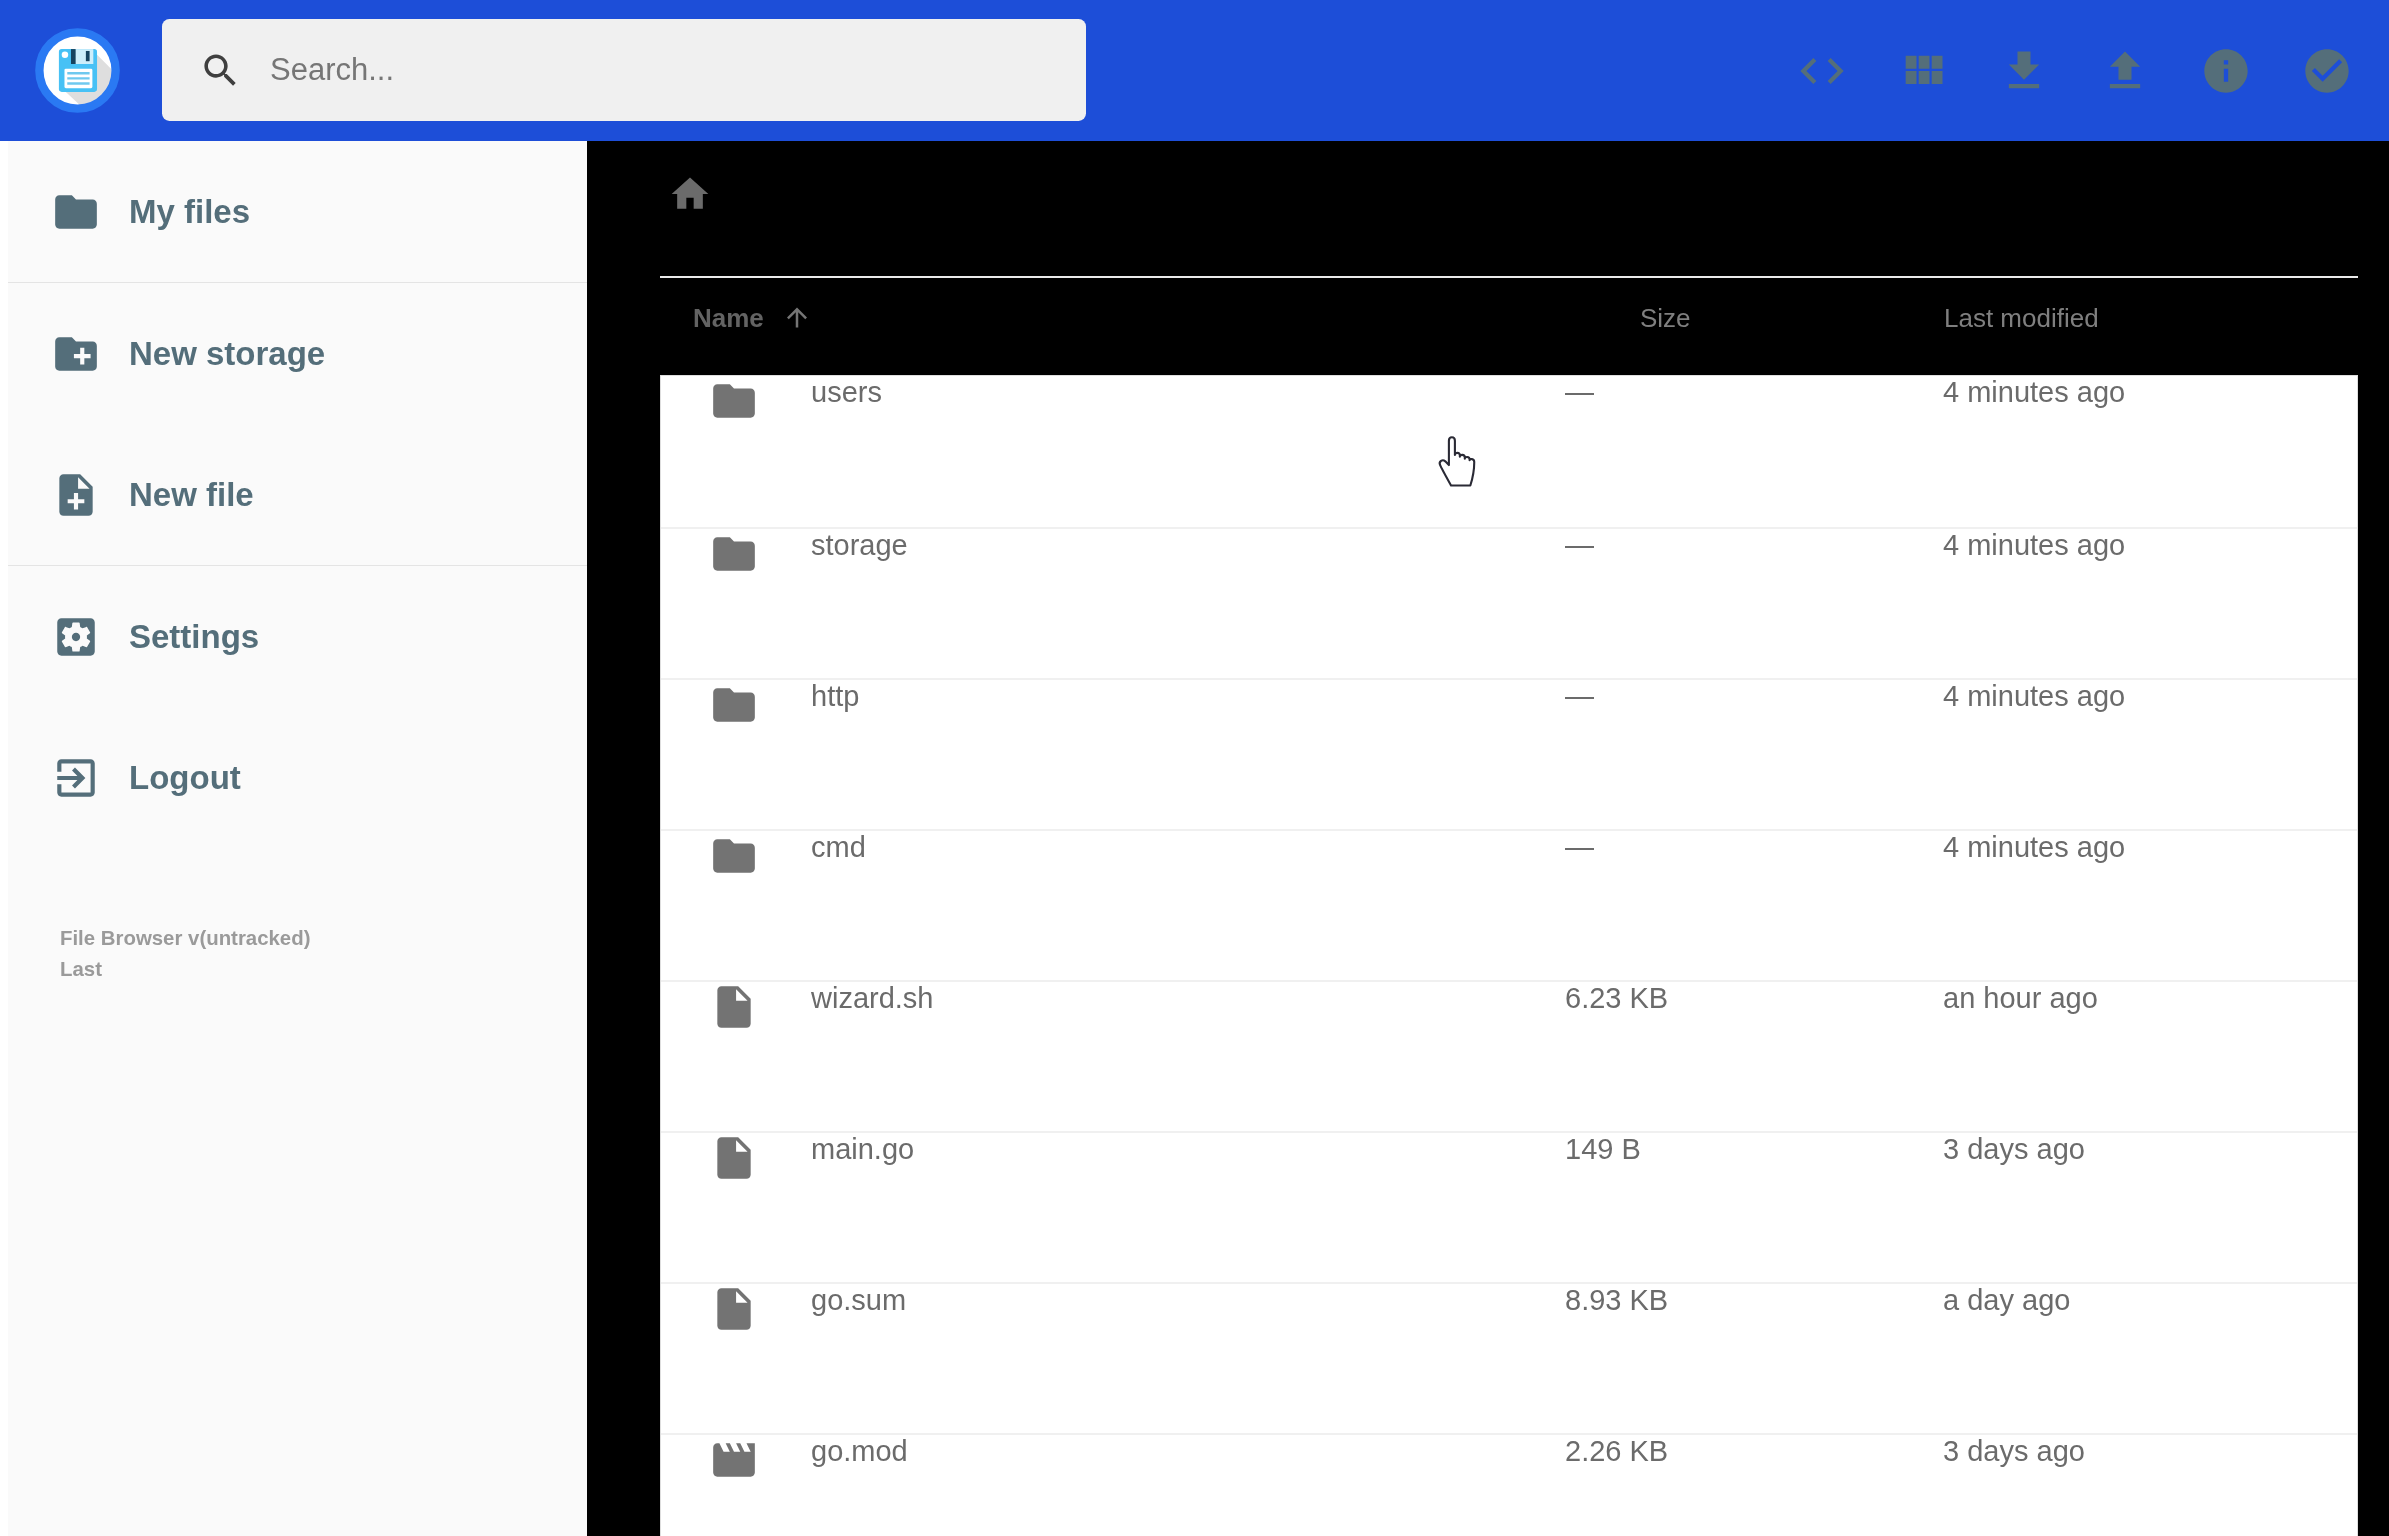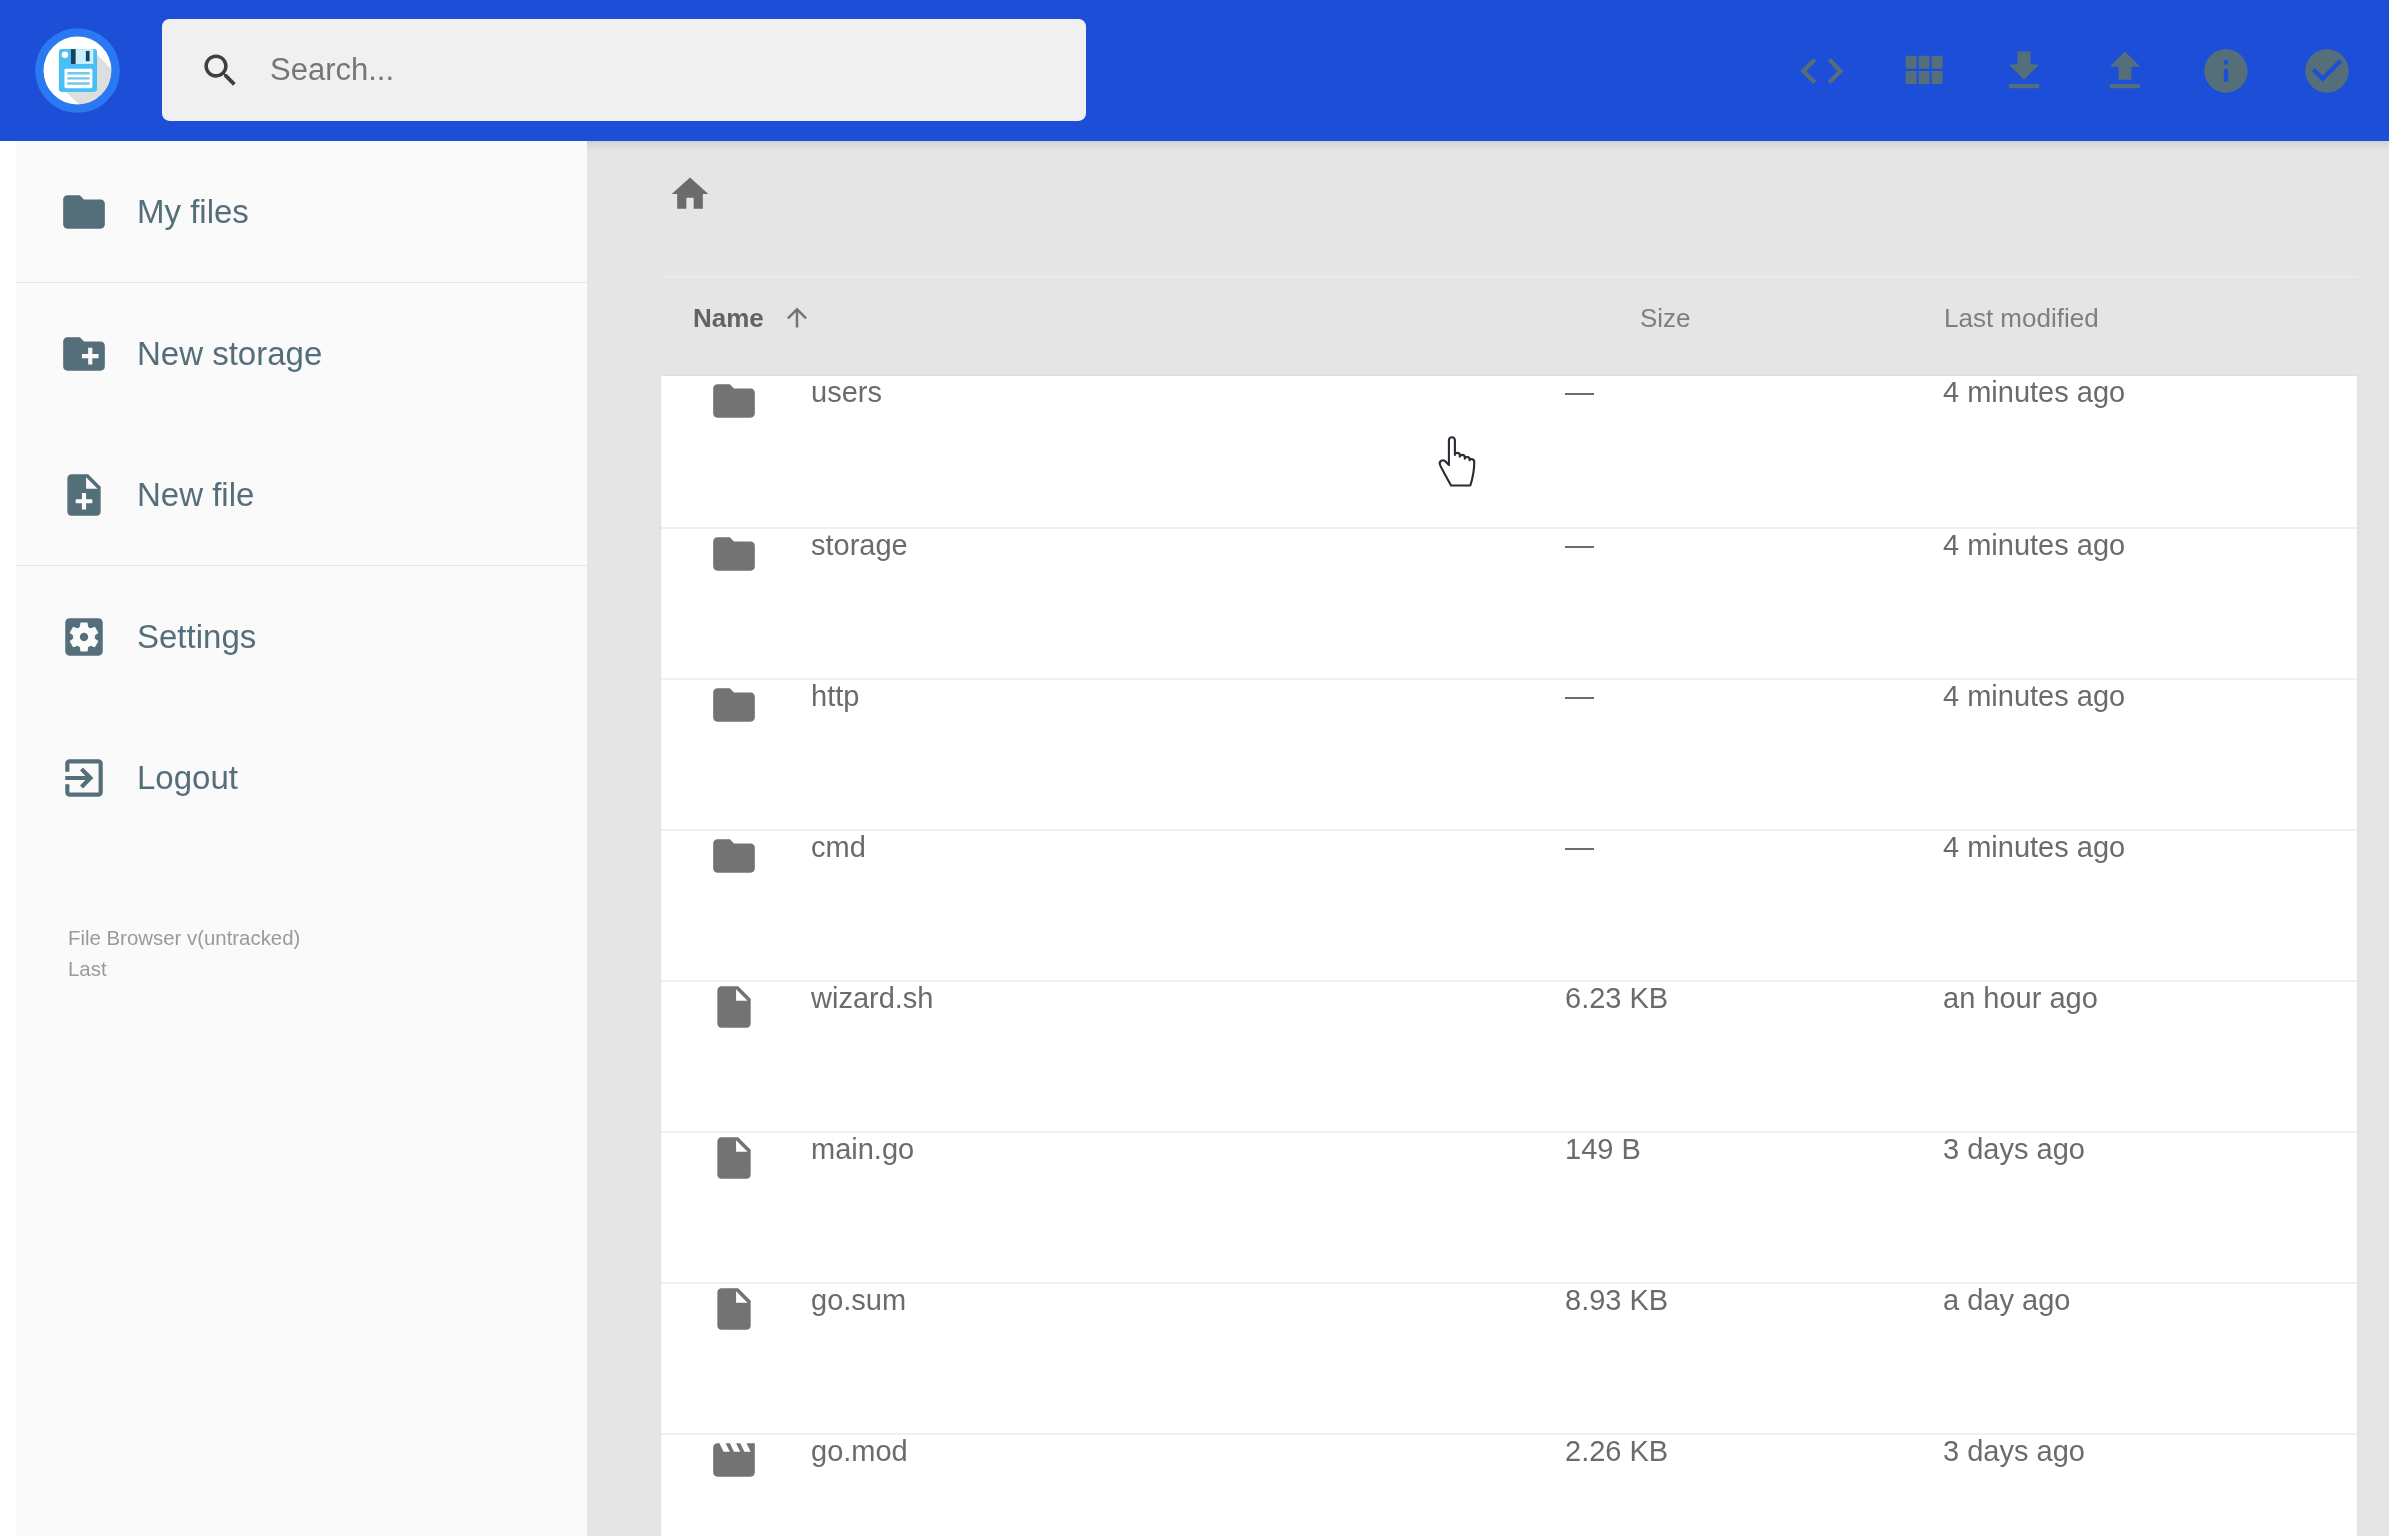--- a/index.html
+++ b/index.html
@@ -14,30 +14,30 @@
                background:#f0f0f0; border-radius:7.4px; display:flex; align-items:center; }
   .searchbox svg { width:43px; height:43px; margin-left:37px; fill:#3f3f3f; flex:none; }
   .searchbox input { border:none; outline:none; background:transparent; font-family:inherit;
                      font-size:31px; color:#333; margin-left:28px; width:777px; }
   .searchbox input::placeholder { color:#767676; opacity:1; }
   .actions { position:absolute; right:36px; top:0; height:141px; display:flex; align-items:center; gap:49px; }
   .action-btn { width:52px; height:52px; cursor:pointer; }
   .action-btn svg { width:52px; height:52px; fill:#546e7a; display:block; }
 
   
-  .sidebar { position:absolute; left:16px; top:141px; width:587px; bottom:0; background:#fafafa; }
+  .sidebar { position:absolute; left:8px; top:141px; width:587px; bottom:0; background:#fafafa;font-weight:bold; }
   .side-item { height:141px; display:flex; align-items:center; cursor:pointer; }
   .side-item svg { width:50px; height:50px; fill:#546e7a; margin-left:43px; flex:none; }
   .side-item span { margin-left:28px; font-size:33px; color:#546e7a; }
   .side-divider { border:none; border-top:1.9px solid #e4e4e4; width:587px; }
   .side-footer { position:absolute; left:52px; top:782px; font-size:20.4px; line-height:31px; color:#9a9a9a; }
   .side-footer .help { cursor:pointer; }
 
   
-  .main { position:absolute; left:587px; top:141px; right:0; bottom:0; background:#e5e5e5;
+  .main { position:absolute; left:587px; top:141px; right:0; bottom:0; background:#000000;
           box-shadow: inset 0 11px 11px -11px rgba(0,0,0,0.18); }
   .home-btn { position:absolute; left:81px; top:31px; width:44px; height:44px; cursor:pointer; }
   .home-btn svg { width:44px; height:44px; fill:#6b6b6b; }
   .crumb-divider { position:absolute; left:73px; top:135px; width:1698px; height:1.9px; background:#eaeaea; }
 
   .cols { position:absolute; left:73px; top:144px; width:1698px; height:65px; }
   .col { position:absolute; top:50%; transform:translateY(-50%); font-size:26px; color:#7f7f7f; cursor:pointer; }
   .col-name { left:33px; font-weight:bold; color:#636363; display:flex; align-items:center; }
   .col-name svg { width:30px; height:30px; fill:#757575; margin-left:18.5px; }
   .col-size { left:940px;margin-left:40px; }

